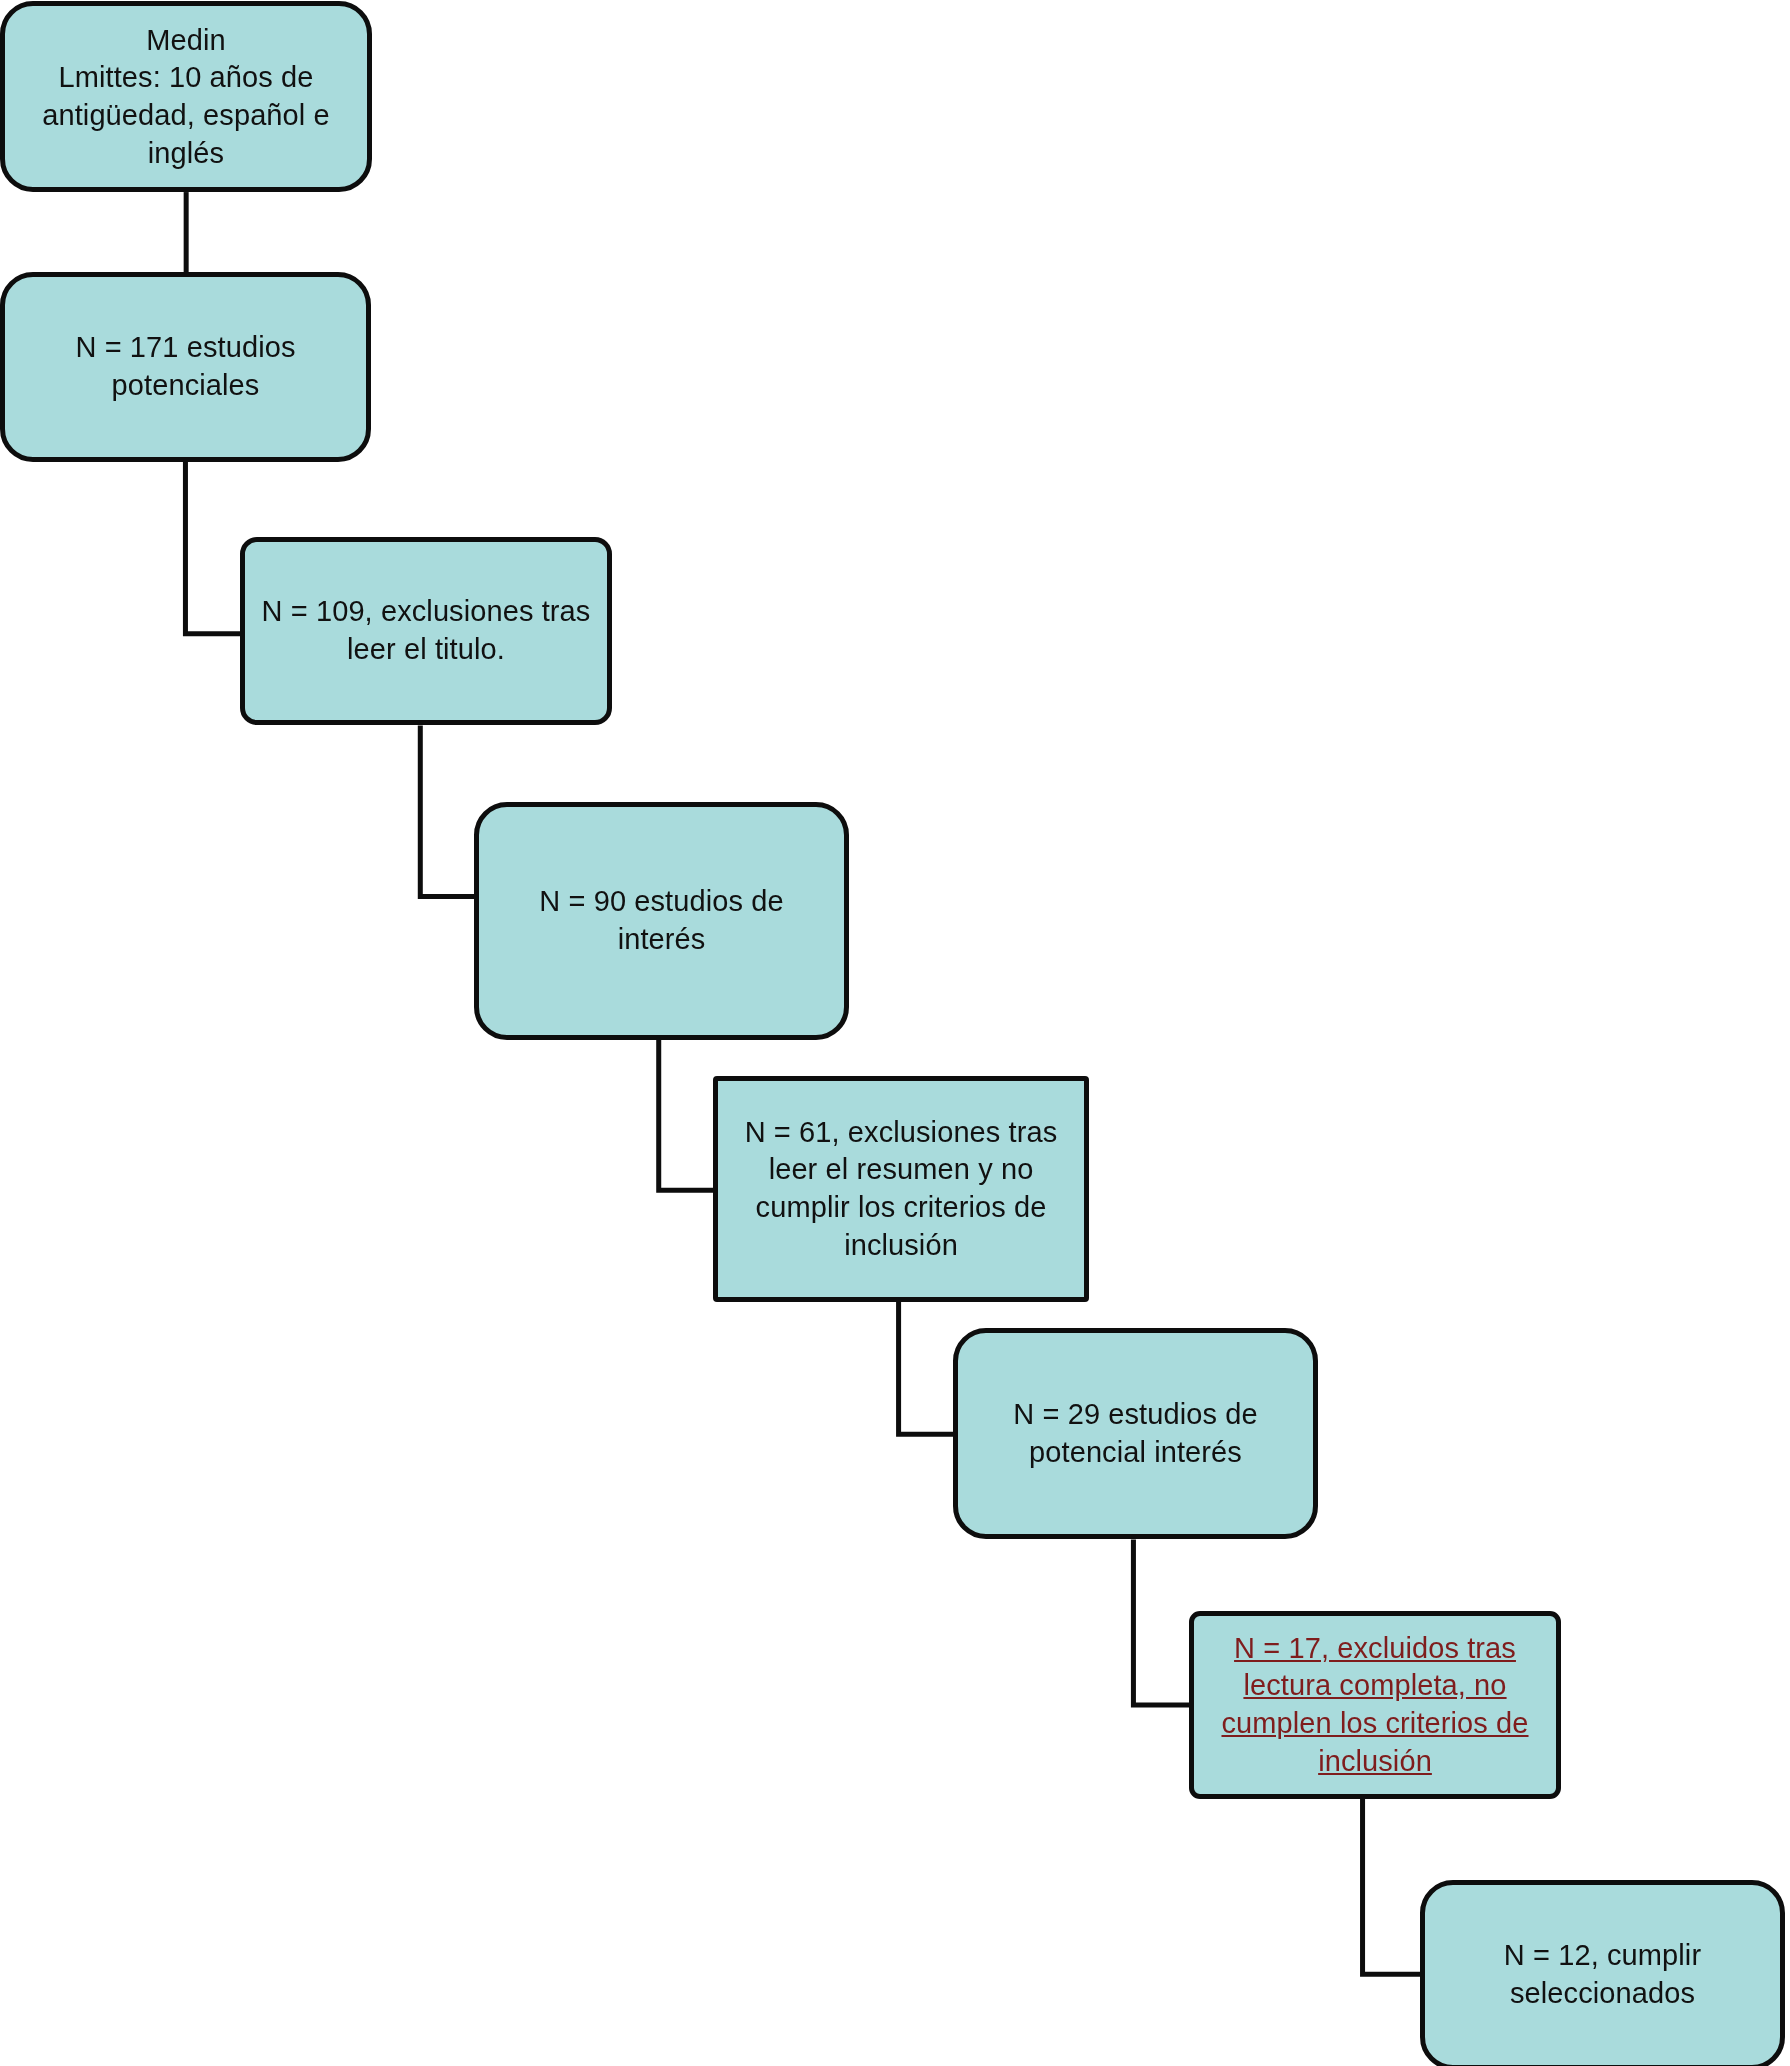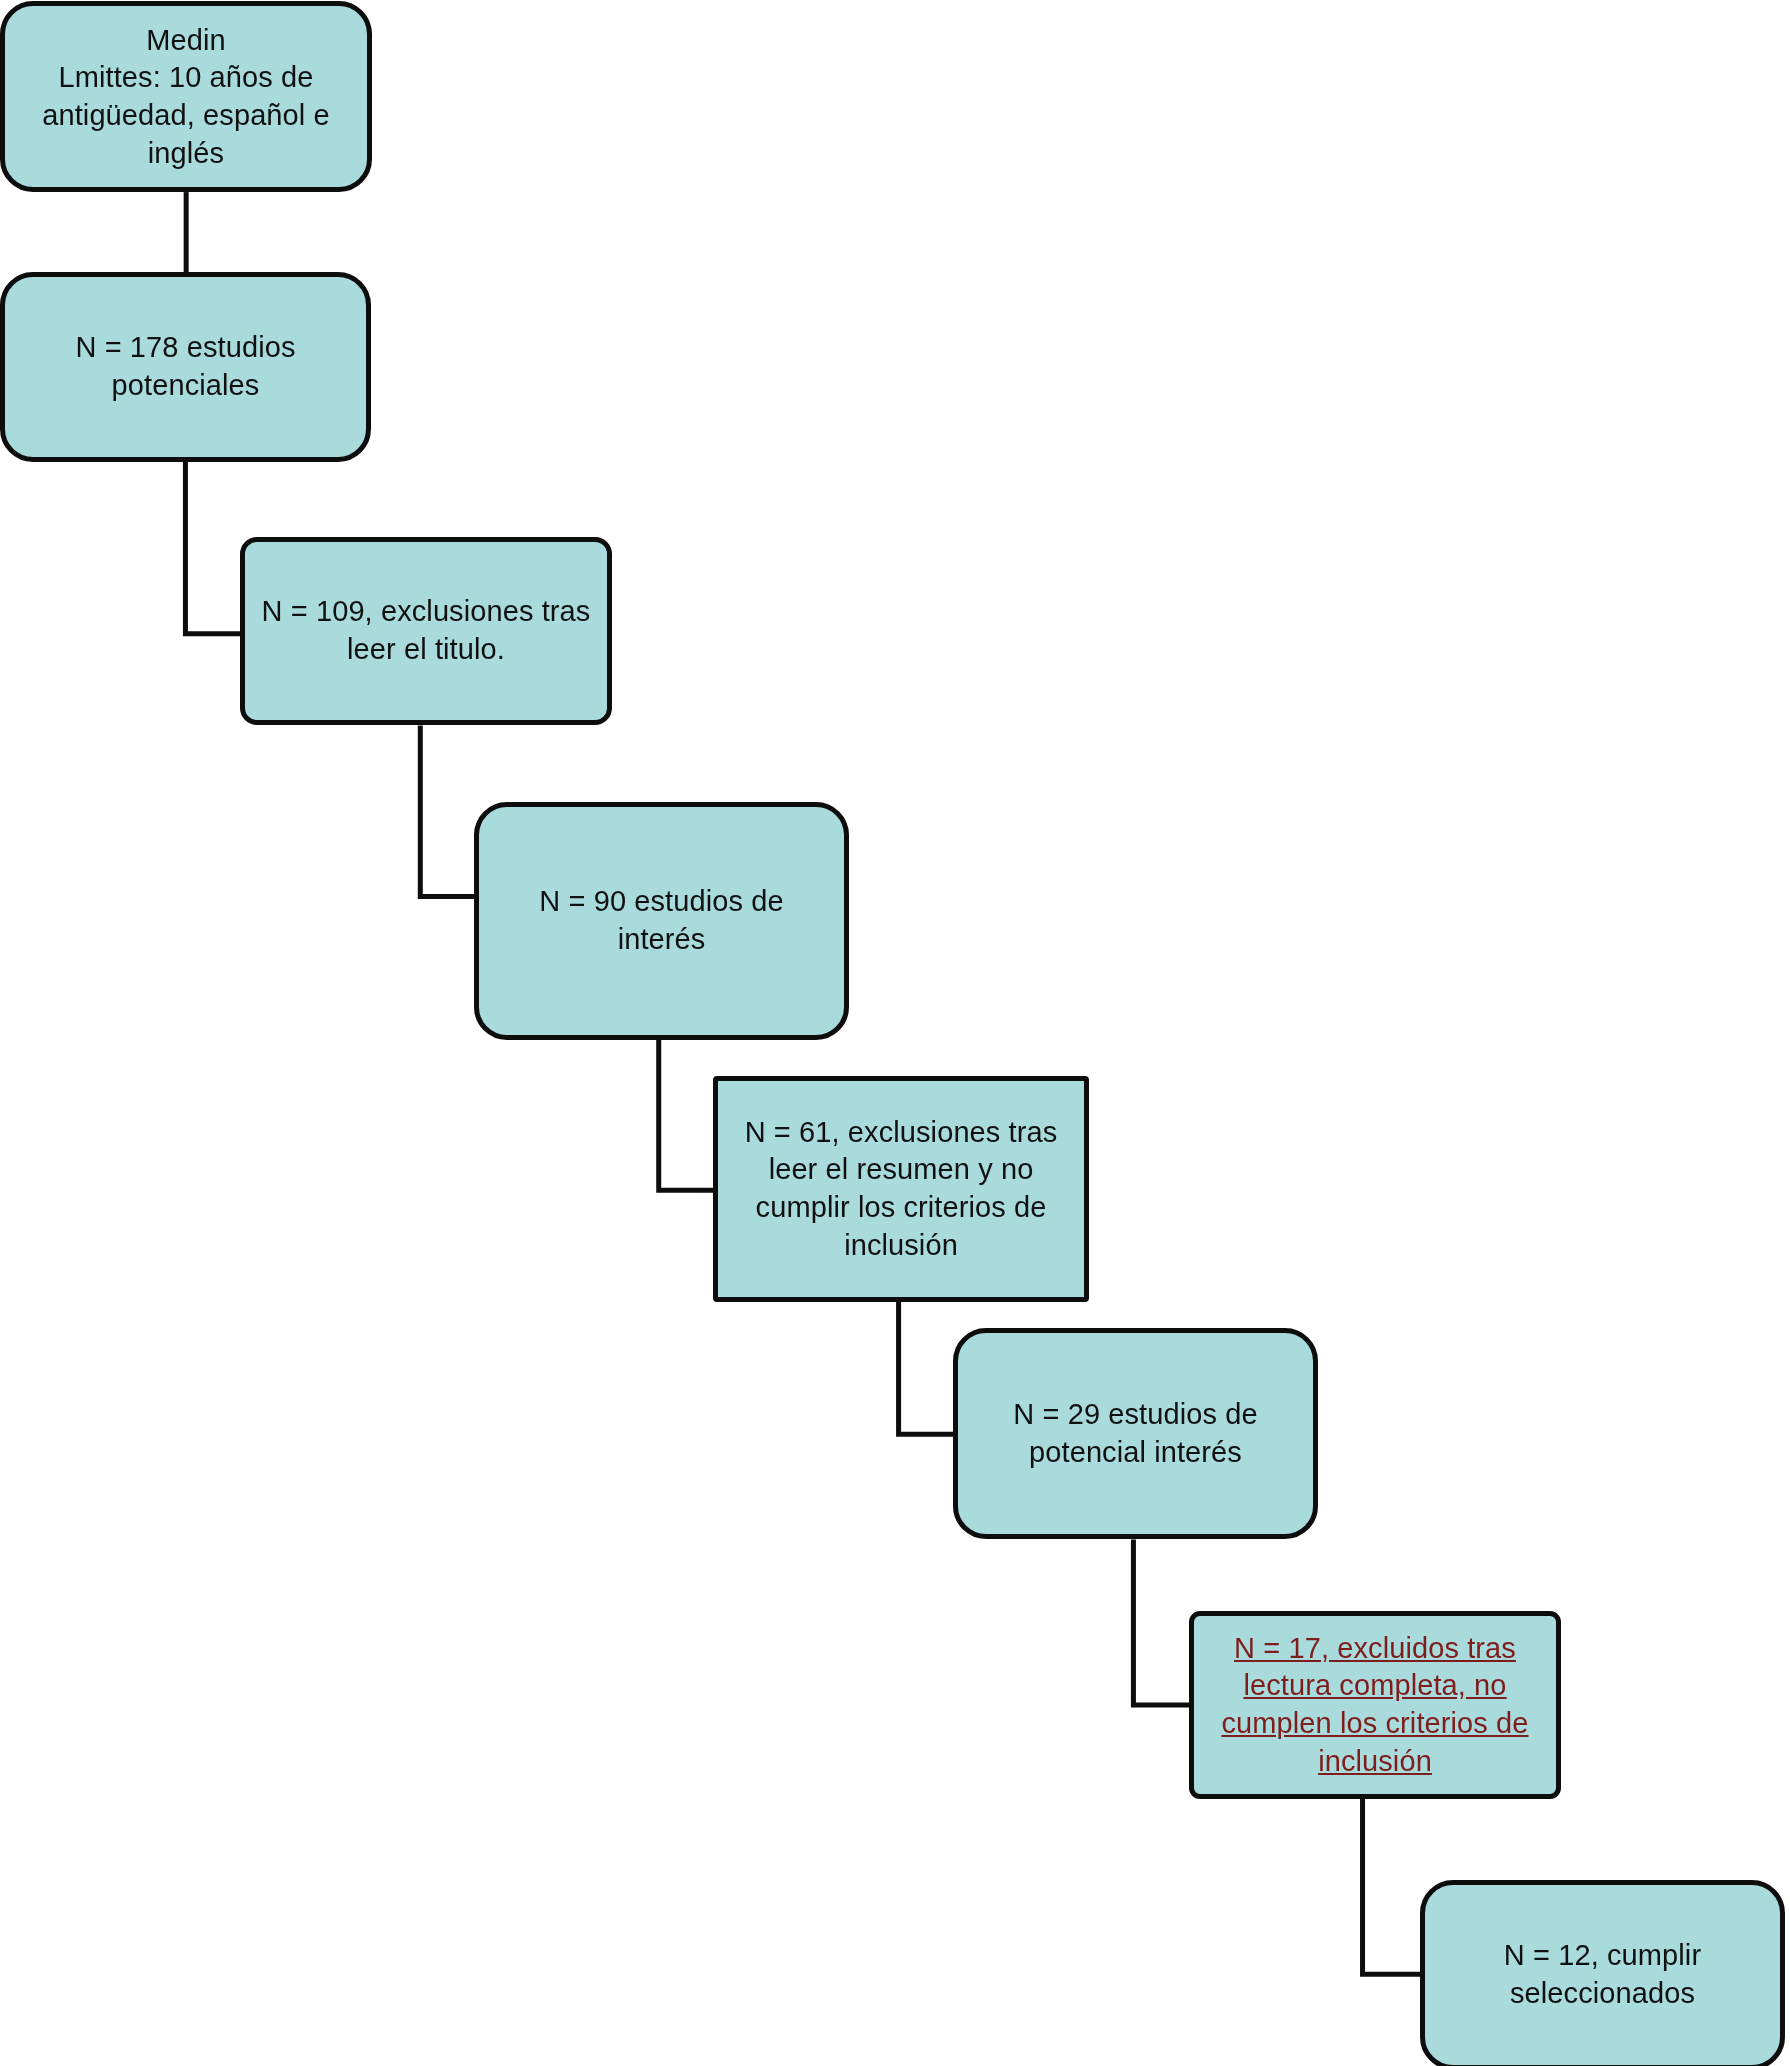--- a/index.html
+++ b/index.html
@@ -57,21 +57,21 @@
       <path d="M 259 645 L 259 885 L 338 885" fill="none" stroke="#0d0d0d" stroke-width="7" stroke-linecap="butt" stroke-linejoin="miter"></path>
       <path d="M 587 1013 L 587 1252 L 665 1252" fill="none" stroke="#0d0d0d" stroke-width="7" stroke-linecap="butt" stroke-linejoin="miter"></path>
       <path d="M 920 1380 L 920 1662 L 998 1662" fill="none" stroke="#0d0d0d" stroke-width="7" stroke-linecap="butt" stroke-linejoin="miter"></path>
       <path d="M 1255 1818 L 1255 2003 L 1333 2003" fill="none" stroke="#0d0d0d" stroke-width="7" stroke-linecap="butt" stroke-linejoin="miter"></path>
       <path d="M 1583 2150 L 1583 2381 L 1663 2381" fill="none" stroke="#0d0d0d" stroke-width="7" stroke-linecap="butt" stroke-linejoin="miter"></path>
       <path d="M 1903 2512 L 1903 2757 L 1986 2757" fill="none" stroke="#0d0d0d" stroke-width="7" stroke-linecap="butt" stroke-linejoin="miter"></path>
     </svg>
   <div id="node-layer">
       <div class="flow-node" style="left: 0px; top: 1.4px; width: 372px; height: 191px; font-size: 29px; background: rgb(169, 219, 220); border-color: rgb(13, 13, 13); border-width: 5px; border-radius: 33px; color: rgb(17, 17, 17);"><span class="node-text">Medin
 Lmittes: 10 años de antigüedad, español e inglés</span></div>
-      <div class="flow-node" style="left: 0px; top: 272px; width: 371px; height: 190px; font-size: 29px; background: rgb(169, 219, 220); border-color: rgb(13, 13, 13); border-width: 5px; border-radius: 33px; color: rgb(17, 17, 17);"><span class="node-text">N = 178 estudios potenciales</span></div>
+      <div class="flow-node" style="left: 0px; top: 272px; width: 371px; height: 190px; font-size: 29px; background: rgb(169, 219, 220); border-color: rgb(13, 13, 13); border-width: 5px; border-radius: 33px; color: rgb(17, 17, 17);"><span class="node-text">N = 171 estudios potenciales</span></div>
       <div class="flow-node" style="left: 240px; top: 537px; width: 372px; height: 188px; font-size: 29px; background: rgb(169, 219, 220); border-color: rgb(13, 13, 13); border-width: 5px; border-radius: 17px; color: rgb(17, 17, 17);"><span class="node-text">N = 109, exclusiones tras leer el titulo.</span></div>
       <div class="flow-node" style="left: 474px; top: 802px; width: 375px; height: 238px; font-size: 29px; background: rgb(169, 219, 220); border-color: rgb(13, 13, 13); border-width: 5px; border-radius: 33px; color: rgb(17, 17, 17);"><span class="node-text">N = 90 estudios de interés</span></div>
       <div class="flow-node" style="left: 713px; top: 1076px; width: 376px; height: 226px; font-size: 29px; background: rgb(169, 219, 220); border-color: rgb(13, 13, 13); border-width: 5px; border-radius: 4px; color: rgb(17, 17, 17);"><span class="node-text">N = 61, exclusiones tras leer el resumen y no cumplir los criterios de inclusión</span></div>
       <div class="flow-node" style="left: 953px; top: 1328px; width: 365px; height: 211px; font-size: 29px; background: rgb(169, 219, 220); border-color: rgb(13, 13, 13); border-width: 5px; border-radius: 33px; color: rgb(17, 17, 17); align-items: center;"><span class="node-text">N = 29 estudios de potencial interés</span></div>
       <div class="flow-node" style="left: 1189px; top: 1611px; width: 372px; height: 188px; font-size: 29px; background: rgb(169, 219, 220); border-color: rgb(13, 13, 13); border-width: 5px; border-radius: 11px; color: #7f1d1d; text-decoration: underline;"><span class="node-text">N = 17, excluidos tras lectura completa, no cumplen los criterios de inclusión</span></div>
       <div class="flow-node" style="left: 1420px; top: 1880px; width: 365px; height: 190px; font-size: 29px; background: rgb(169, 219, 220); border-color: rgb(13, 13, 13); border-width: 5px; border-radius: 33px; color: rgb(17, 17, 17);"><span class="node-text">N = 12, cumplir seleccionados</span></div>
     </div>
 </div>
 
 

